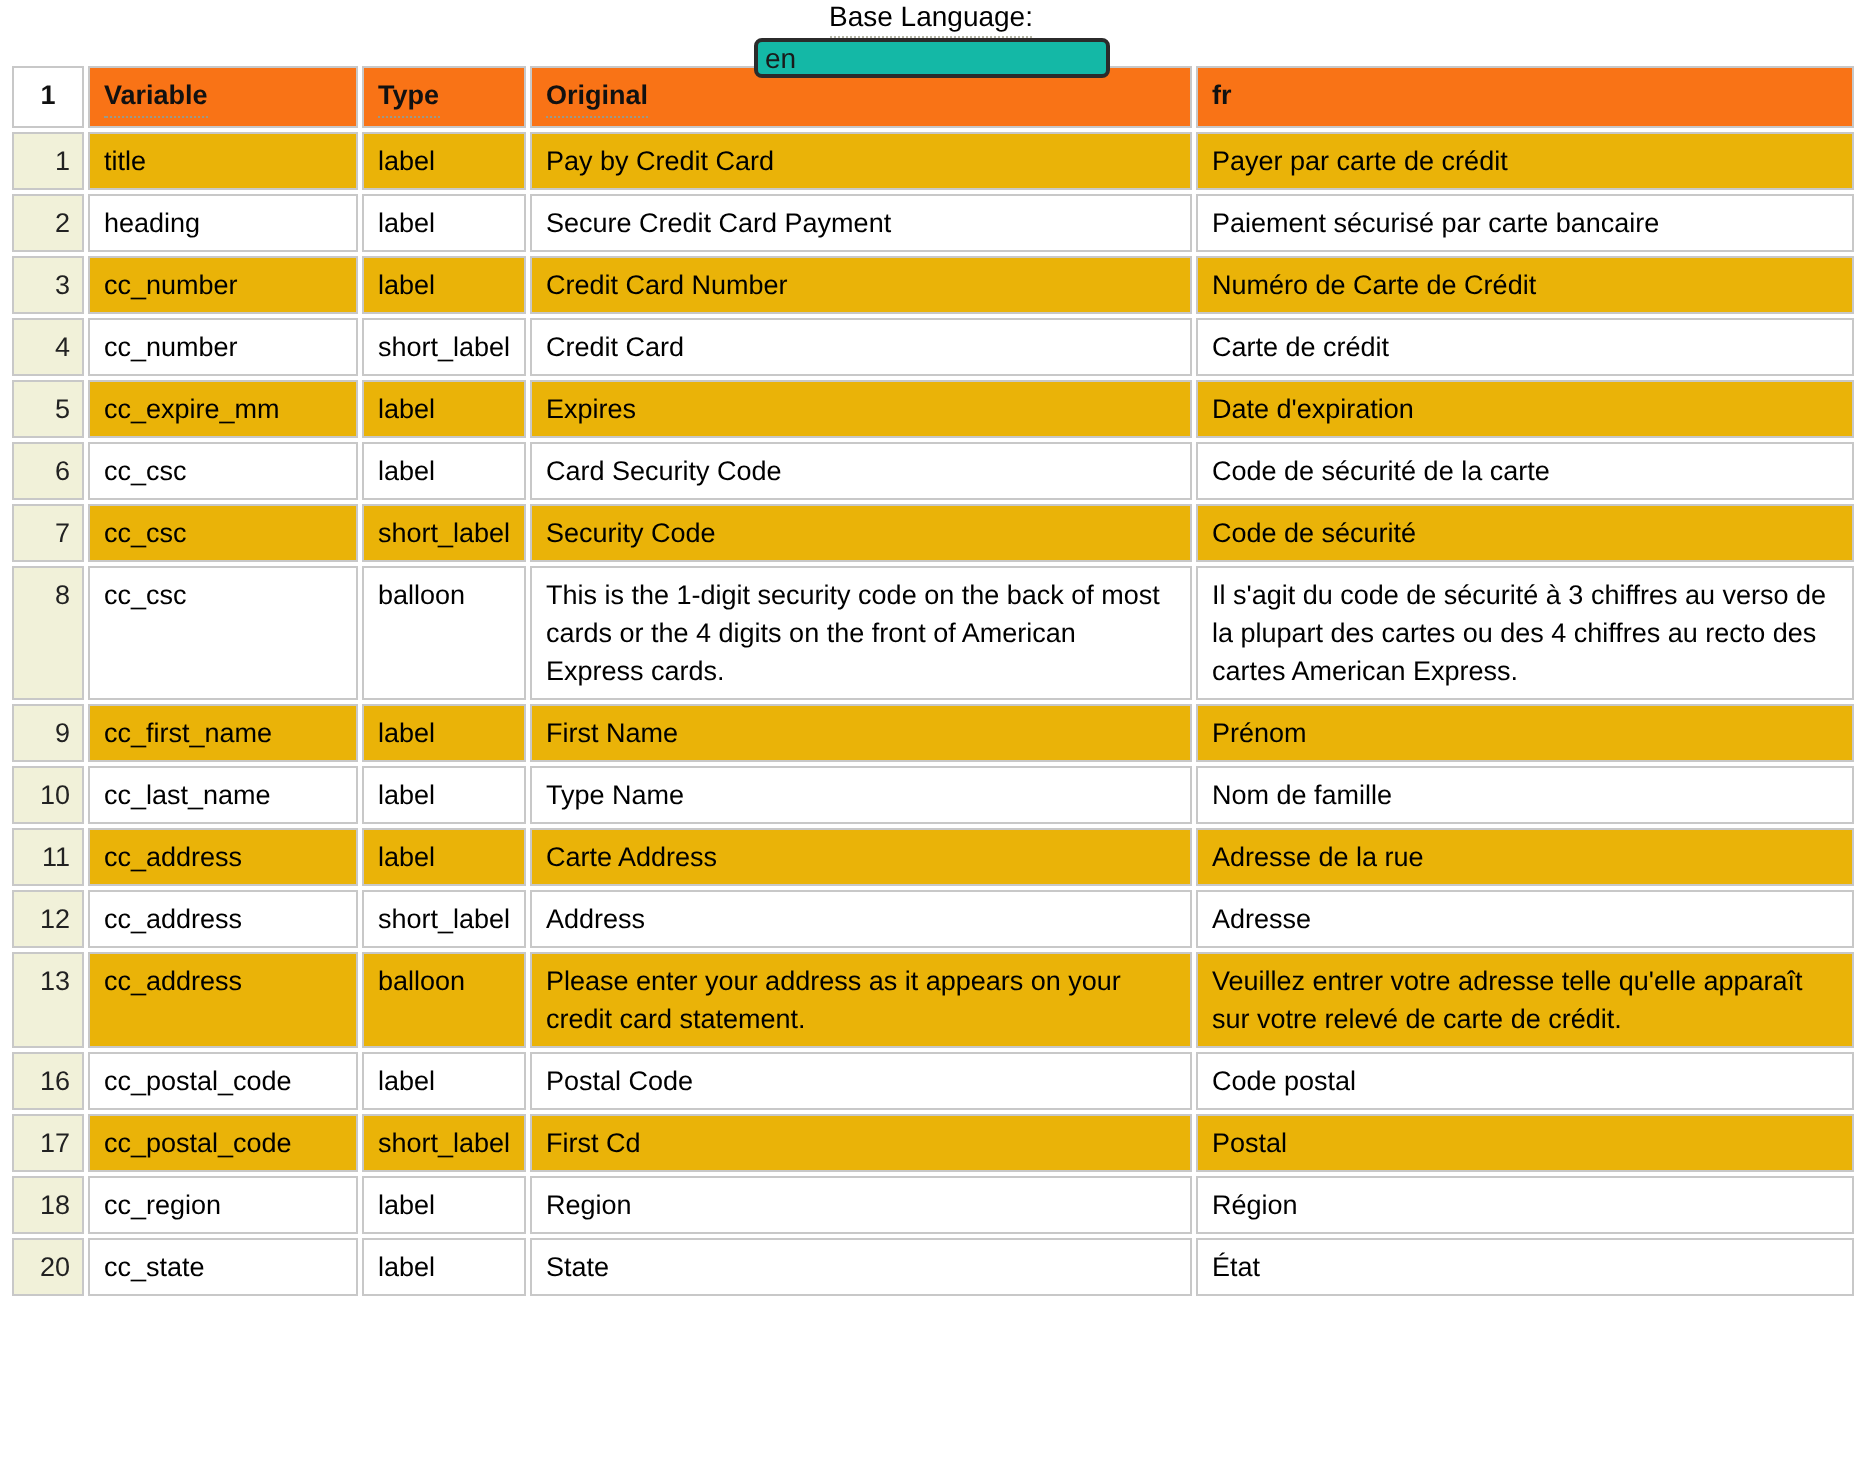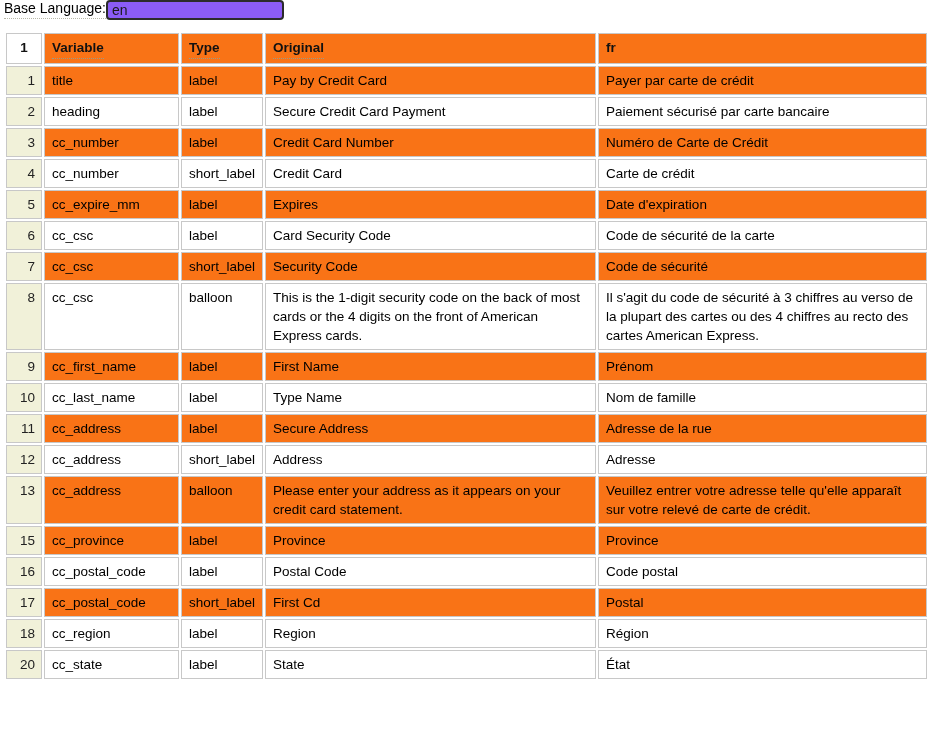--- a/index.html
+++ b/index.html
@@ -14,40 +14,41 @@
     overflow: hidden;
     font-family: "Liberation Sans", sans-serif;
     font-size: 13px;
     color: #000000;
     -webkit-font-smoothing: antialiased;
   }
 
   
   .topbar {
     display: flex;
-    align-items: flex-start;
+    align-items: center;
     height: 31px;
     padding: 0 0 0 4px;
     box-sizing: border-box;
+    flex-direction: column;
   }
   .field-label {
     font-size: 14px;
     color: #000;
     border-bottom: 1px dotted #b8b8a8;
     line-height: 17px;
     padding-bottom: 1px;
     white-space: nowrap;
   }
   .lang-input {
     width: 178px;
     height: 20px;
     box-sizing: border-box;
     border: 2px solid #2b2b2b;
     border-radius: 4px;
-    background: #8b5cf6;
+    background: #14b8a6;
     font-family: "Liberation Sans", sans-serif;
     font-size: 14px;
     color: #1a1a1a;
     padding: 0 4px;
     outline: none;
   }
 
   
   .grid-wrap {
     padding-left: 4px;
@@ -102,21 +103,21 @@
 
   
   td.rownum {
     background: #f1f1d9;
     text-align: right;
     padding-right: 7px;
     color: #222;
   }
 
   
-  tbody tr.odd td.datacell  { background: #f97316; margin-left: 36px; }
+  tbody tr.odd td.datacell  { background: #eab308; margin-left: 36px; }
   tbody tr.even td.datacell { background: #ffffff; }
 
   td.datacell { background: #ffffff; }
 
   .cell-text { display: block; }
 </style>
 </head>
 <body>
 
 <div class="topbar">
@@ -325,21 +326,21 @@
           <td class="rownum">
             <span class="cell-text">11</span>
           </td>
           <td class="datacell">
             <span class="cell-text">cc_address</span>
           </td>
           <td class="datacell">
             <span class="cell-text">label</span>
           </td>
           <td class="datacell">
-            <span class="cell-text">Secure Address</span>
+            <span class="cell-text">Carte Address</span>
           </td>
           <td class="datacell">
             <span class="cell-text">Adresse de la rue</span>
           </td>
         </tr>
         <tr class="even">
           <td class="rownum">
             <span class="cell-text">12</span>
           </td>
           <td class="datacell">
@@ -363,37 +364,20 @@
             <span class="cell-text">cc_address</span>
           </td>
           <td class="datacell">
             <span class="cell-text">balloon</span>
           </td>
           <td class="datacell">
             <span class="cell-text">Please enter your address as it appears on your credit card statement.</span>
           </td>
           <td class="datacell">
             <span class="cell-text">Veuillez entrer votre adresse telle qu'elle apparaît sur votre relevé de carte de crédit.</span>
-          </td>
-        </tr>
-        <tr class="odd">
-          <td class="rownum">
-            <span class="cell-text">15</span>
-          </td>
-          <td class="datacell">
-            <span class="cell-text">cc_province</span>
-          </td>
-          <td class="datacell">
-            <span class="cell-text">label</span>
-          </td>
-          <td class="datacell">
-            <span class="cell-text">Province</span>
-          </td>
-          <td class="datacell">
-            <span class="cell-text">Province</span>
           </td>
         </tr>
         <tr class="even">
           <td class="rownum">
             <span class="cell-text">16</span>
           </td>
           <td class="datacell">
             <span class="cell-text">cc_postal_code</span>
           </td>
           <td class="datacell">

